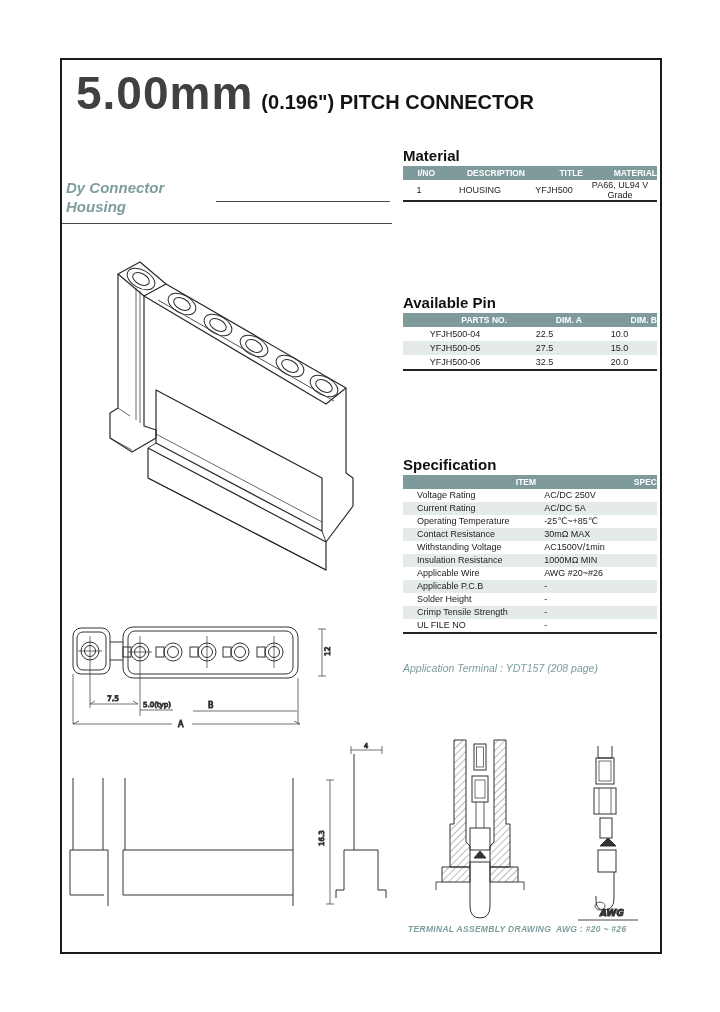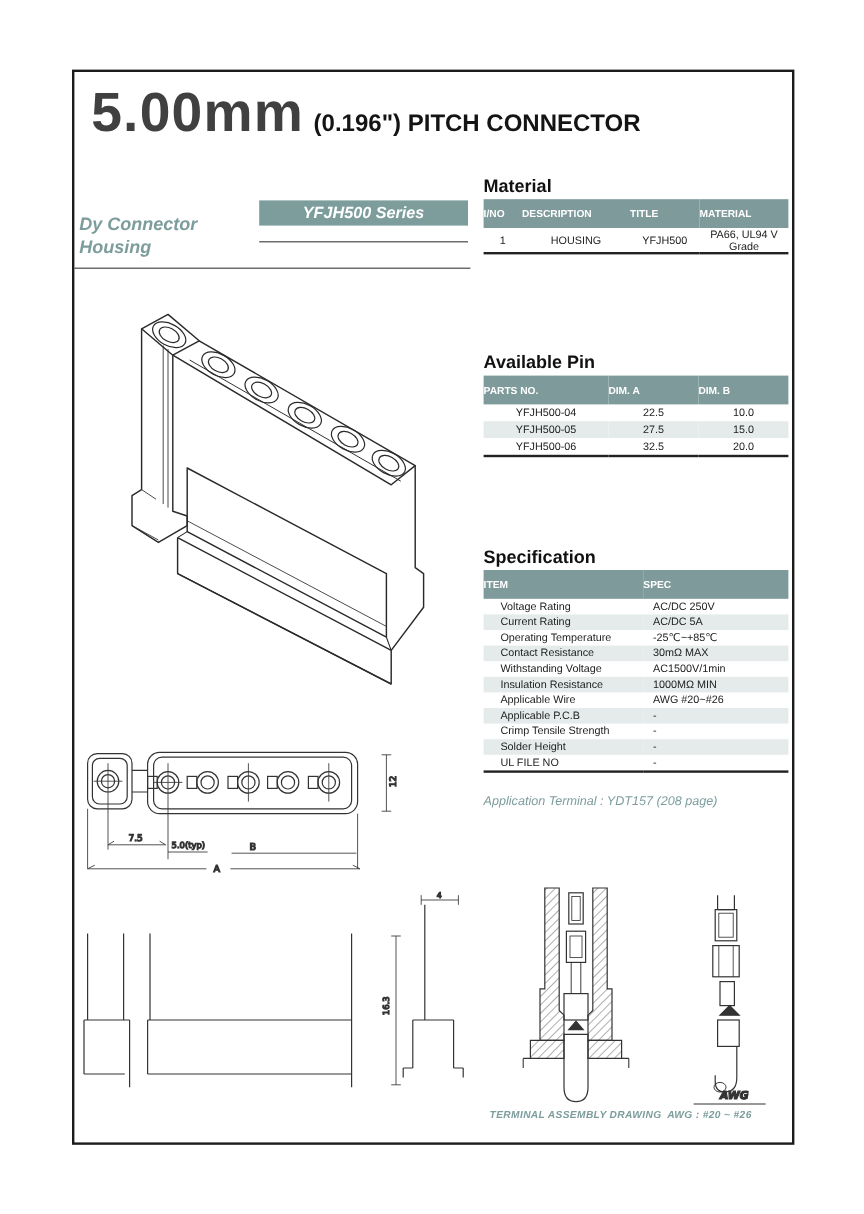--- a/index.html
+++ b/index.html
@@ -19,21 +19,21 @@
   .ln1{left:216px;top:201px;width:174px;}
   .ln2{left:62px;top:223px;width:330px;}
   .product{position:absolute;left:66px;top:178px;font-size:15px;font-weight:bold;
       font-style:italic;color:#7d9d9d;line-height:19px;}
   
   .sec-h{position:absolute;left:403px;font-size:15px;font-weight:bold;color:#111;}
   
   .dtable{position:absolute;left:403px;width:254px;border-collapse:collapse;
       border-bottom:2px solid #222;}
   .dtable th{background:#7e9a9a;color:#ffffff;font-size:8.5px;font-weight:bold;
-      height:24px;padding:0;text-align:left;margin-left:24px;}
+      height:14px;padding:0;text-align:right;margin-left:24px;}
   .dtable td{font-size:9px;color:#222;height:14px;padding:0;text-align:center;}
   .dtable tbody tr:nth-child(even){background:#e5ebeb;}
   #spec-table td{height:13px;line-height:13px;text-align:left;}
   #spec-table td.c1{padding-left:14px;width:127px;}
   #spec-table td.c2{padding-left:8px;width:119px;margin-left:20px;}
   .app-note{position:absolute;left:403px;top:662px;font-size:10.5px;font-weight:normal;
       font-style:italic;color:#7d9d9d;}
   .footer-t{position:absolute;top:924px;font-size:8.5px;font-weight:bold;
       font-style:italic;color:#7d9d9d;letter-spacing:.3px;}
   .footer-left{left:408px;}
@@ -44,21 +44,20 @@
 </head>
 <body>
 
 <div id="page">
   <div class="frame"></div>
 
   <div class="title">
     <span class="big">5.00mm</span><span class="rest">(0.196") PITCH CONNECTOR</span>
   </div>
 
-  <div class="series-bar">YFJH500 Series</div>
   <div class="ln ln1"></div>
   <div class="ln ln2"></div>
   <div class="product">
     <div>Dy Connector</div>
     <div>Housing</div>
   </div>
 
   <svg style="left:78px;top:238px;" width="316" height="330" viewBox="0 0 316 330" fill="none" stroke="#2a2a2a" stroke-width="1.2" stroke-linejoin="round">
 
     <path d="M40,36 L62,24 L88,46 L66,58 Z"></path>
@@ -188,25 +187,25 @@
         </tr>
       <tr>
           <td class="c1">Applicable Wire</td>
           <td class="c2">AWG #20~#26</td>
         </tr>
       <tr>
           <td class="c1">Applicable P.C.B</td>
           <td class="c2">-</td>
         </tr>
       <tr>
+          <td class="c1">Solder Height</td>
+          <td class="c2">-</td>
+        </tr>
+      <tr>
           <td class="c1">Crimp Tensile Strength</td>
-          <td class="c2">-</td>
-        </tr>
-      <tr>
-          <td class="c1">Solder Height</td>
           <td class="c2">-</td>
         </tr>
       <tr>
           <td class="c1">UL FILE NO</td>
           <td class="c2">-</td>
         </tr>
     </tbody>
   </table>
 
   <div class="app-note">Application Terminal : YDT157 (208 page)</div>

